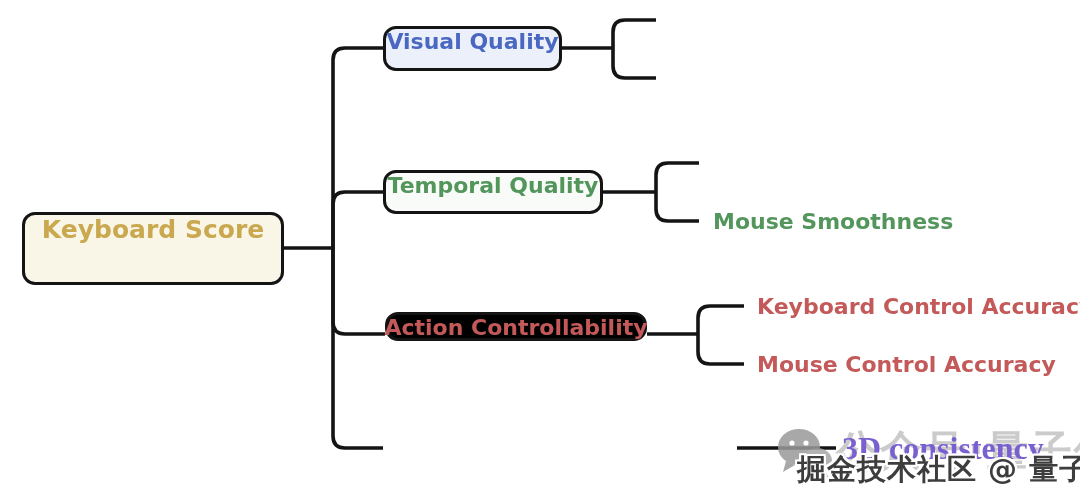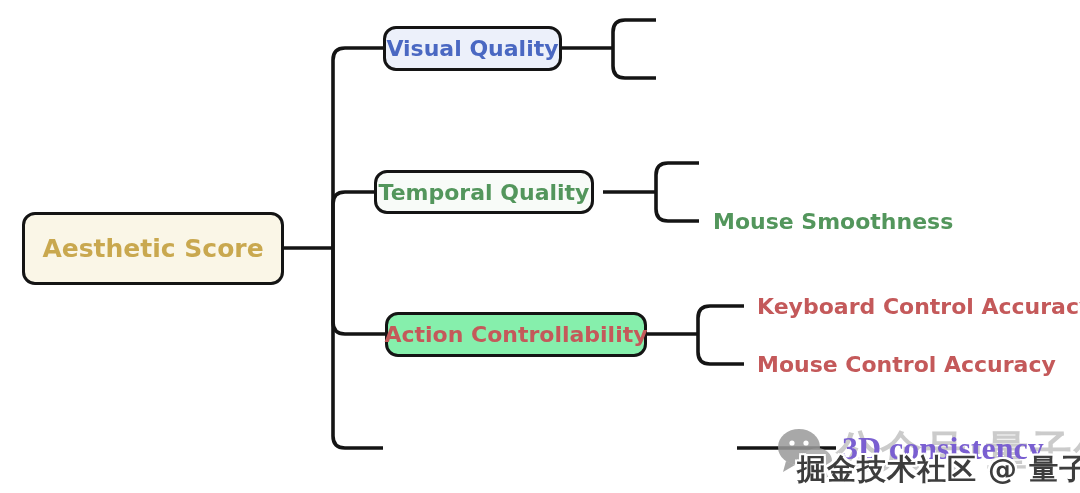--- a/index.html
+++ b/index.html
@@ -23,46 +23,45 @@
     stroke-width: 3.6;
     stroke-linecap: butt;
   }
   .node {
     position: absolute;
     z-index: 3;
     box-sizing: border-box;
     border: 3px solid #141414;
     border-radius: 13px;
     display: flex;
-    align-items: center;
     justify-content: center;
     font-weight: bold;
     white-space: nowrap;
   }
   #root-node {
     left: 22px; top: 212px; width: 262px; height: 73px;
     background: #faf6e7;
     color: #c9a84f;
     font-size: 25px;
   }
   #branch-visual {
     left: 383px; top: 26px; width: 179px; height: 45px;
     background: #ecEFfa; background: #ecf0fa;
     color: #4a68c2;
     font-size: 22px;
   }
   #branch-temporal {
-    left: 374px; top: 170px; width: 220px; height: 44px;
+    left: 383px; top: 170px; width: 220px; height: 44px;
     background: #f8fbf8;
     color: #53965c;
     font-size: 22px;
   }
   #branch-action {
-    left: 385px; top: 312px; width: 262px; height: 45px;
-    background: #86efac;
+    left: 385px; top: 312px; width: 262px; height: 29px;
+    background: #000000;
     color: #c4595a;
     font-size: 22px;
   }
   #branch-physical {
     left: 383px; top: 427px; width: 354px; height: 42px;
     background: #efedf9;
     color: #7a5fd1;
     font-size: 22px;
   }
   .leaf {
@@ -132,21 +131,21 @@
     <path d="M 562 48 H 613"></path>
     <path d="M 656 20 H 625 Q 613 20 613 32 V 66 Q 613 78 625 78 H 656"></path>
     <path d="M 603 192 H 656"></path>
     <path d="M 699 163 H 668 Q 656 163 656 175 V 209 Q 656 221 668 221 H 699"></path>
     <path d="M 647 334 H 698"></path>
     <path d="M 744 306 H 710 Q 698 306 698 318 V 352 Q 698 364 710 364 H 744"></path>
     <path d="M 737 448 H 836"></path>
   </svg>
 
   <div class="node" id="root-node">
-    <span>Aesthetic Score</span>
+    <span>Keyboard Score</span>
   </div>
 
   <div class="node" id="branch-visual">
     <span>Visual Quality</span>
   </div>
   <div class="node" id="branch-temporal">
     <span>Temporal Quality</span>
   </div>
   <div class="node" id="branch-action">
     <span>Action Controllability</span>

